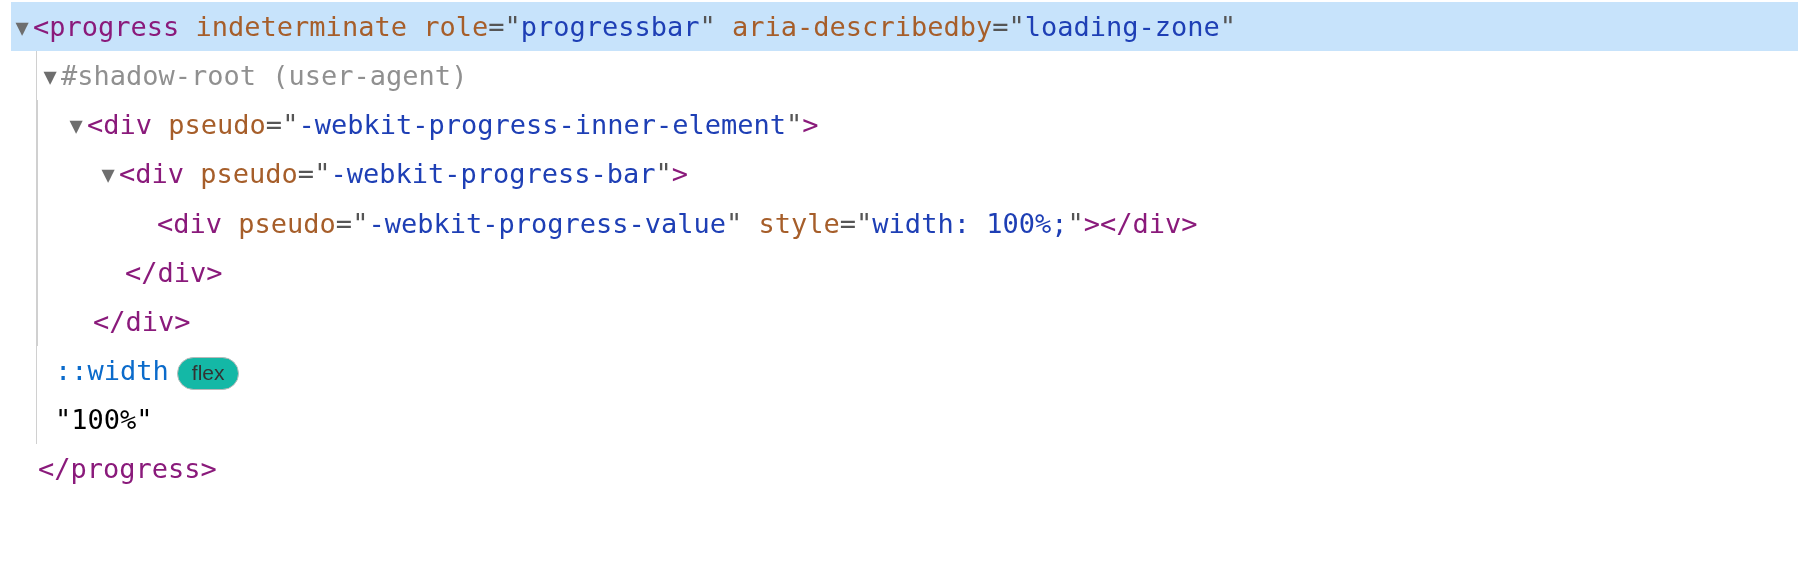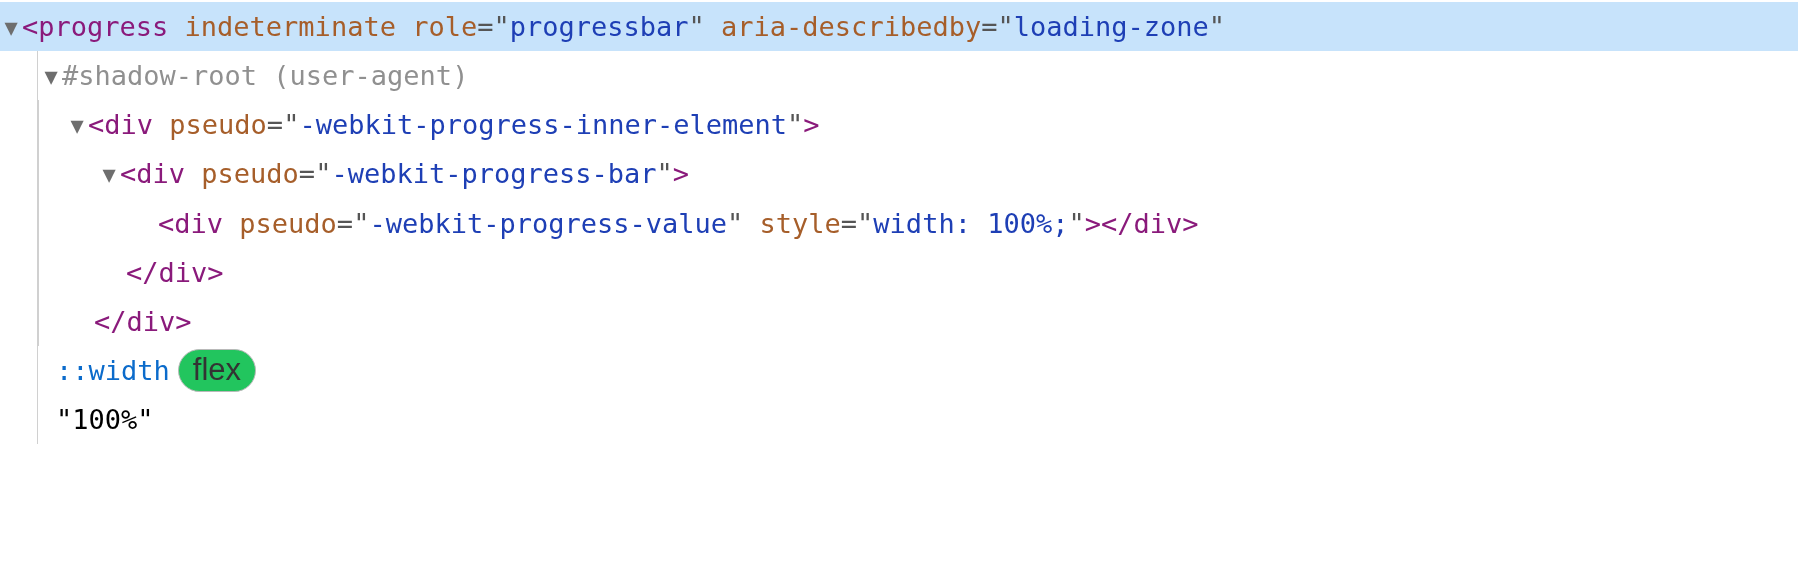--- a/index.html
+++ b/index.html
@@ -5,21 +5,21 @@
     * { box-sizing: border-box; }
     body {
       margin: 0;
       padding: 0;
       font-family: Menlo, Monaco, Consolas, monospace;
       font-size: 27px;
       background: #fff;
       color: #000;
       line-height: 1.82;
     }
-    .tree { padding: 2px 0 4px 0; }
+    .tree { padding: 2px 0 4px 11px; }
     .row {
       white-space: nowrap;
     }
     .row.selected {
       background: #c7e3fb;
     }
     .indent { display: inline-block; }
     .disclosure {
       display: inline-block;
       width: 22px;
@@ -34,33 +34,33 @@
     .attr-name { color: #a65e2a; }
     .attr-val { color: #1e3fb5; }
     .eq { color: #555; }
     .quote { color: #555; }
     .shadow { color: #909090; }
     .pseudo-sel { color: #0b6bcb; }
     .textnode { color: #000; }
     .badge {
       display: inline-block;
       font-family: -apple-system, BlinkMacSystemFont, "Segoe UI", Arial, sans-serif;
-      font-size: 31px;
+      font-size: 21px;
       line-height: 1;
       padding: 4px 14px 6px;
       border: 1px solid #b9b9b9;
       border-radius: 999px;
-      background: #22c55e;
+      background: #14b8a6;
       color: #333;
       vertical-align: 0px;
       margin-left: 8px;
     }
     .main-gutter {
       border-left: 1px solid #d0d0d0;
-      margin-left: 37px;
+      margin-left: 25px;
       padding-left: 0;
     }
   </style>
 </head>
 <body>
 
 <div class="tree">
 
   <div class="row selected">
     <span class="disclosure">▼</span><span class="punct">&lt;</span><span class="tag">progress</span><span> </span><span class="attr-name">indeterminate</span><span> </span><span class="attr-name">role</span><span class="eq">=</span><span class="quote">"</span><span class="attr-val">progressbar</span><span class="quote">"</span><span> </span><span class="attr-name">aria-describedby</span><span class="eq">=</span><span class="quote">"</span><span class="attr-val">loading-zone</span><span class="quote">"</span>
@@ -95,14 +95,17 @@
     <div class="row">
       <span class="indent" style="width:18px"></span><span class="pseudo-sel">::width</span><span class="badge">flex</span>
     </div>
 
     <div class="row">
       <span class="indent" style="width:18px"></span><span class="textnode">"100%"</span>
     </div>
 
   </div>
 
+  <div class="row">
+    <span class="indent" style="width:27px"></span><span class="punct">&lt;/</span><span class="tag">progress</span><span class="punct">&gt;</span>
+  </div>
 
 </div>
 
 </body></html>

